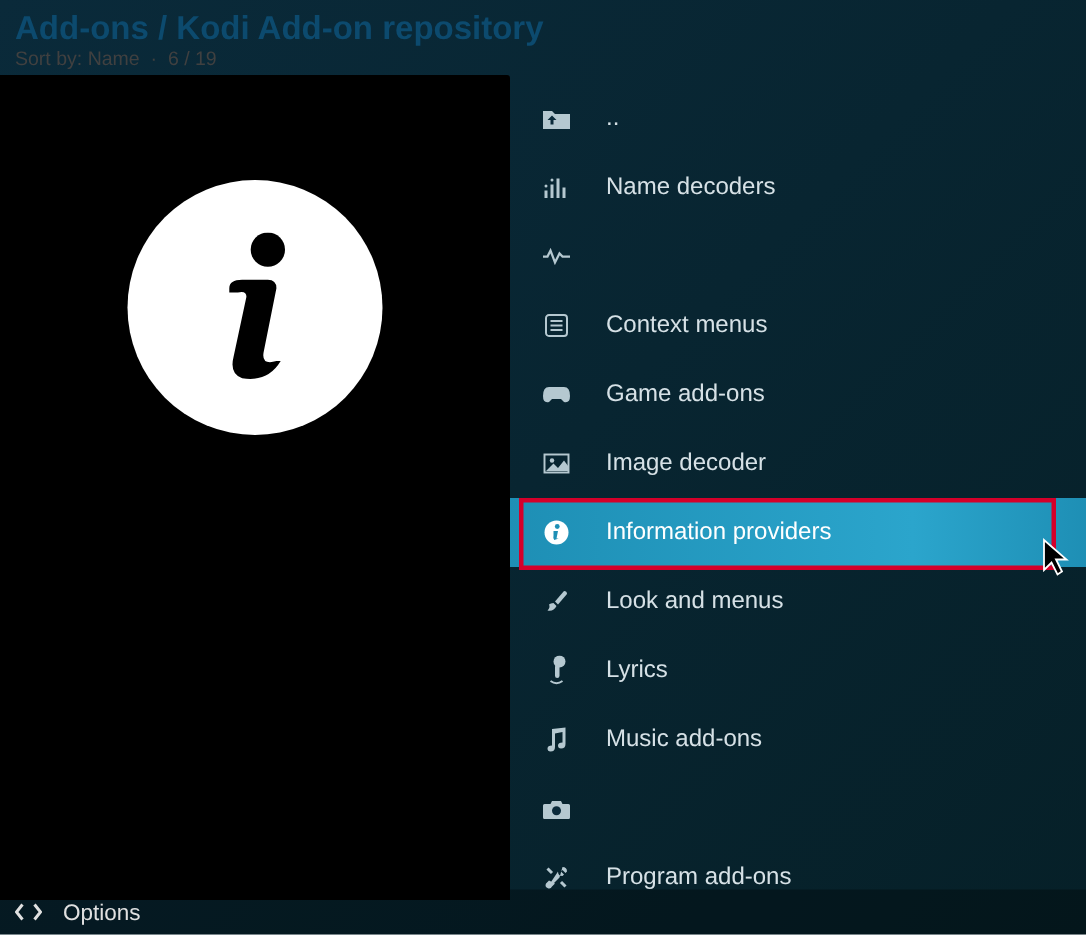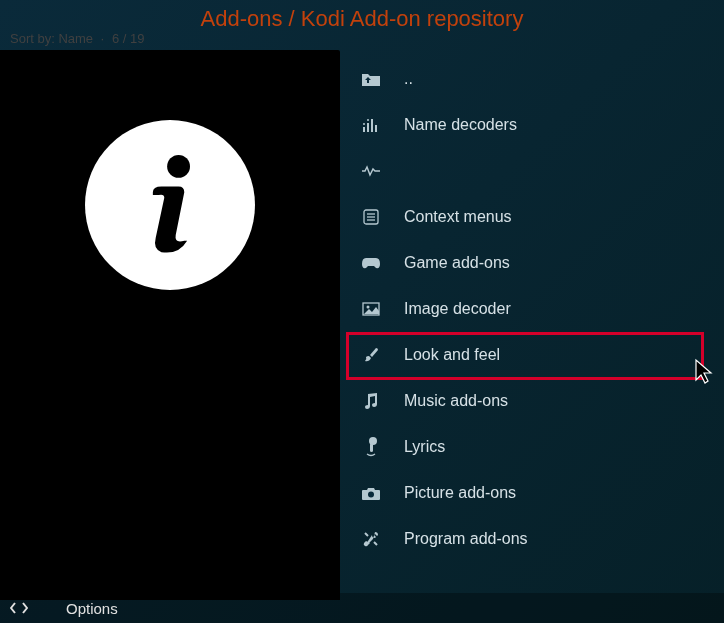--- a/index.html
+++ b/index.html
@@ -5,21 +5,21 @@
   * { box-sizing: border-box; margin: 0; padding: 0; }
   body {
     width: 724px; height: 623px;
     background: linear-gradient(135deg, #0a2a3a 0%, #062028 100%);
     font-family: "Segoe UI", Arial, sans-serif;
     color: #e0e0e0;
     position: relative;
     overflow: hidden;
   }
   .header { padding: 6px 10px 4px 10px; }
-  .breadcrumb { font-size: 22px; font-weight: 400; color: #c2410c; text-align: center; }
+  .breadcrumb { font-size: 22px; font-weight: 700; color: #0c4a6e; }
   .sort-row { font-size: 13px; color: #404040; margin-top: -1px; }
   .main { display: flex; height: 550px; }
   .left-panel {
     width: 340px;
     background: #000;
     border-top-right-radius: 2px;
     display: flex; align-items: flex-start; justify-content: center;
     padding-top: 70px;
   }
   .info-circle {
@@ -56,21 +56,21 @@
   }
   .footer {
     position: absolute; left: 0; bottom: 0; height: 30px;
     display: flex; align-items: center; padding-left: 10px;
     background: rgba(0,0,0,0.3);
     width: 100%;
   }
   .footer .arrows {
     display: flex; align-items: center; margin-right: 14px;
   }
-  .footer .label { font-size: 15px; color: #e0e0e0; margin-left: 24px; }
+  .footer .label { font-size: 15px; color: #e0e0e0; }
   .cursor {
     position: absolute; left: 694px; top: 358px;
     pointer-events: none;
   }
   svg { display: block; }
 </style>
 </head>
 <body>
 
 <div class="header">
@@ -144,55 +144,64 @@
       <div class="list-item">
         <span class="icon">
           <svg width="18" height="14" viewBox="0 0 18 14">
             <rect x="1" y="1" width="16" height="12" fill="none" stroke="#b5c8d0" stroke-width="1.3"></rect>
             <circle cx="6" cy="5" r="1.5" fill="#b5c8d0"></circle>
             <path d="M2 12 L7 7 L10 10 L14 5 L17 9 L17 12 Z" fill="#b5c8d0"></path>
           </svg>
         </span>
         <span class="label">Image decoder</span>
       </div>
+      <div class="list-item selected">
+        <span class="icon">
+          <svg width="18" height="18" viewBox="0 0 18 18">
+            <circle cx="9" cy="9" r="8" fill="#fff"></circle>
+            <circle cx="9.5" cy="5" r="1.6" fill="#1e8fb5"></circle>
+            <path d="M7 8 L10 8 L9 13 L10.5 13 L7.5 14 Q6.5 13 7 11 Z" fill="#1e8fb5"></path>
+          </svg>
+        </span>
+        <span class="label">Information providers</span>
+      </div>
       <div class="list-item">
         <span class="icon">
           <svg width="18" height="18" viewBox="0 0 18 18">
             <path d="M14 2 Q16 2 16 4 L10 11 L8 9 Z" fill="#b5c8d0"></path>
             <path d="M7 10 L9 12 Q7 16 3 15 Q5 13 4 11 Q5 10 7 10 Z" fill="#b5c8d0"></path>
           </svg>
         </span>
-        <span class="label">Look and feel</span>
-      </div>
-      <div class="list-item">
-        <span class="icon">
-          <svg width="16" height="18" viewBox="0 0 16 18">
-            <path d="M5 2 L14 1 L14 12 Q14 15 11 15 Q9 15 9 13 Q9 11 12 11 L12 4 L7 5 L7 14 Q7 17 4 17 Q2 17 2 15 Q2 13 5 13 Z" fill="#b5c8d0"></path>
-          </svg>
-        </span>
-        <span class="label">Music add-ons</span>
+        <span class="label">Look and menus</span>
       </div>
       <div class="list-item">
         <span class="icon">
           <svg width="14" height="20" viewBox="0 0 14 20">
             <ellipse cx="9" cy="4" rx="4" ry="4" fill="#b5c8d0"></ellipse>
             <rect x="6" y="6" width="3" height="9" rx="1.5" fill="#b5c8d0"></rect>
             <path d="M3 17 Q7 20 11 17" stroke="#b5c8d0" stroke-width="1.3" fill="none"></path>
           </svg>
         </span>
         <span class="label">Lyrics</span>
       </div>
       <div class="list-item">
         <span class="icon">
+          <svg width="16" height="18" viewBox="0 0 16 18">
+            <path d="M5 2 L14 1 L14 12 Q14 15 11 15 Q9 15 9 13 Q9 11 12 11 L12 4 L7 5 L7 14 Q7 17 4 17 Q2 17 2 15 Q2 13 5 13 Z" fill="#b5c8d0"></path>
+          </svg>
+        </span>
+        <span class="label">Music add-ons</span>
+      </div>
+      <div class="list-item">
+        <span class="icon">
           <svg width="20" height="15" viewBox="0 0 20 15">
             <path d="M2 4 L6 4 L7 2 L13 2 L14 4 L18 4 Q19 4 19 5 L19 13 Q19 14 18 14 L2 14 Q1 14 1 13 L1 5 Q1 4 2 4 Z" fill="#b5c8d0"></path>
             <circle cx="10" cy="8.5" r="3" fill="#0a2a3a"></circle>
           </svg>
         </span>
-        <span class="label">Picture add-ons</span>
       </div>
       <div class="list-item">
         <span class="icon">
           <svg width="18" height="18" viewBox="0 0 18 18">
             <path d="M3 3 L6 6 M15 15 L12 12" stroke="#b5c8d0" stroke-width="2"></path>
             <path d="M13 2 Q16 2 16 5 L15 6 L13 4 L12 5 L14 7 L13 8 Q10 8 10 5 L4 14 Q3 16 5 15 L11 9" fill="#b5c8d0"></path>
             <path d="M4 11 L2 13 Q1 15 3 16 Q5 17 6 15 L8 13 Z" fill="#b5c8d0"></path>
           </svg>
         </span>
         <span class="label">Program add-ons</span>

